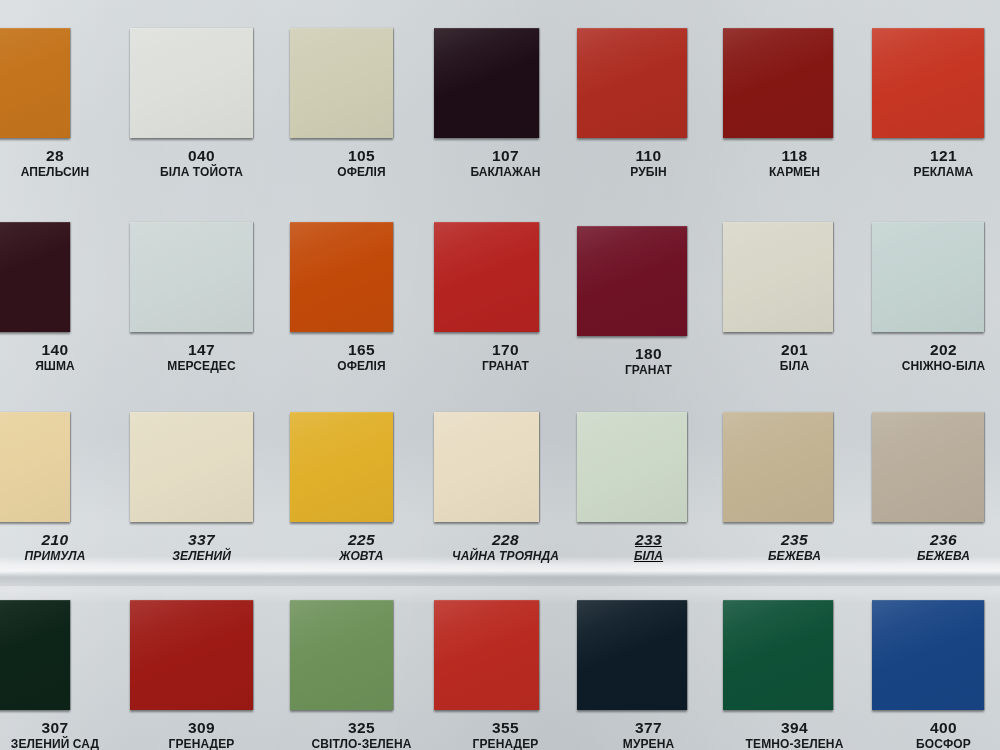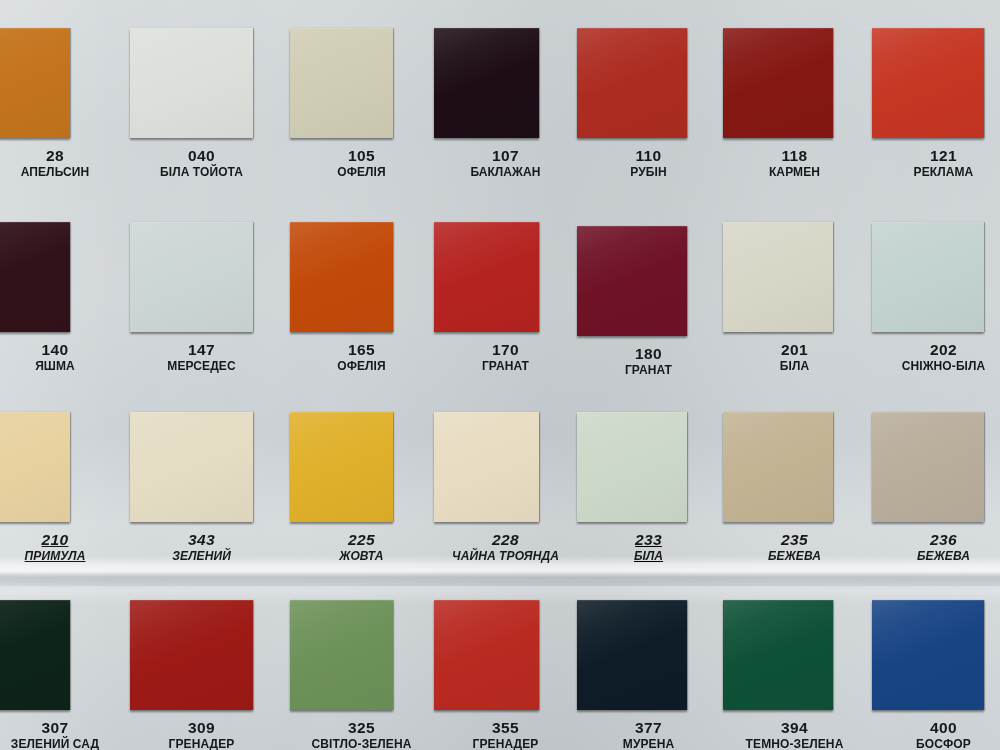--- a/index.html
+++ b/index.html
@@ -215,29 +215,29 @@
       </div>
       <div class="cell" style="left: 872px; top: 222px;">
         <div class="chip" style="background: rgb(195, 211, 208); width: 112px;"></div>
         <div class="label">
           <div class="code">202</div>
           <div class="name">СНІЖНО-БІЛА</div>
         </div>
       </div>
       <div class="cell italic" style="left: -62px; top: 412px; width: 180px;">
         <div class="chip" style="background: rgb(232, 210, 160); width: 132px; margin-left: 0px;"></div>
-        <div class="label" style="margin-left: 62px; width: 110px; text-decoration: underline;">
+        <div class="label" style="margin-left: 62px; width: 110px;">
           <div class="code">210</div>
           <div class="name">ПРИМУЛА</div>
         </div>
       </div>
       <div class="cell italic" style="left: 130px; top: 412px;">
         <div class="chip" style="background: rgb(228, 220, 195); width: 123px;"></div>
         <div class="label">
-          <div class="code">343</div>
+          <div class="code">337</div>
           <div class="name">ЗЕЛЕНИЙ</div>
         </div>
       </div>
       <div class="cell italic" style="left: 290px; top: 412px;">
         <div class="chip" style="background: rgb(224, 176, 42); width: 103px;"></div>
         <div class="label">
           <div class="code">225</div>
           <div class="name">ЖОВТА</div>
         </div>
       </div>

